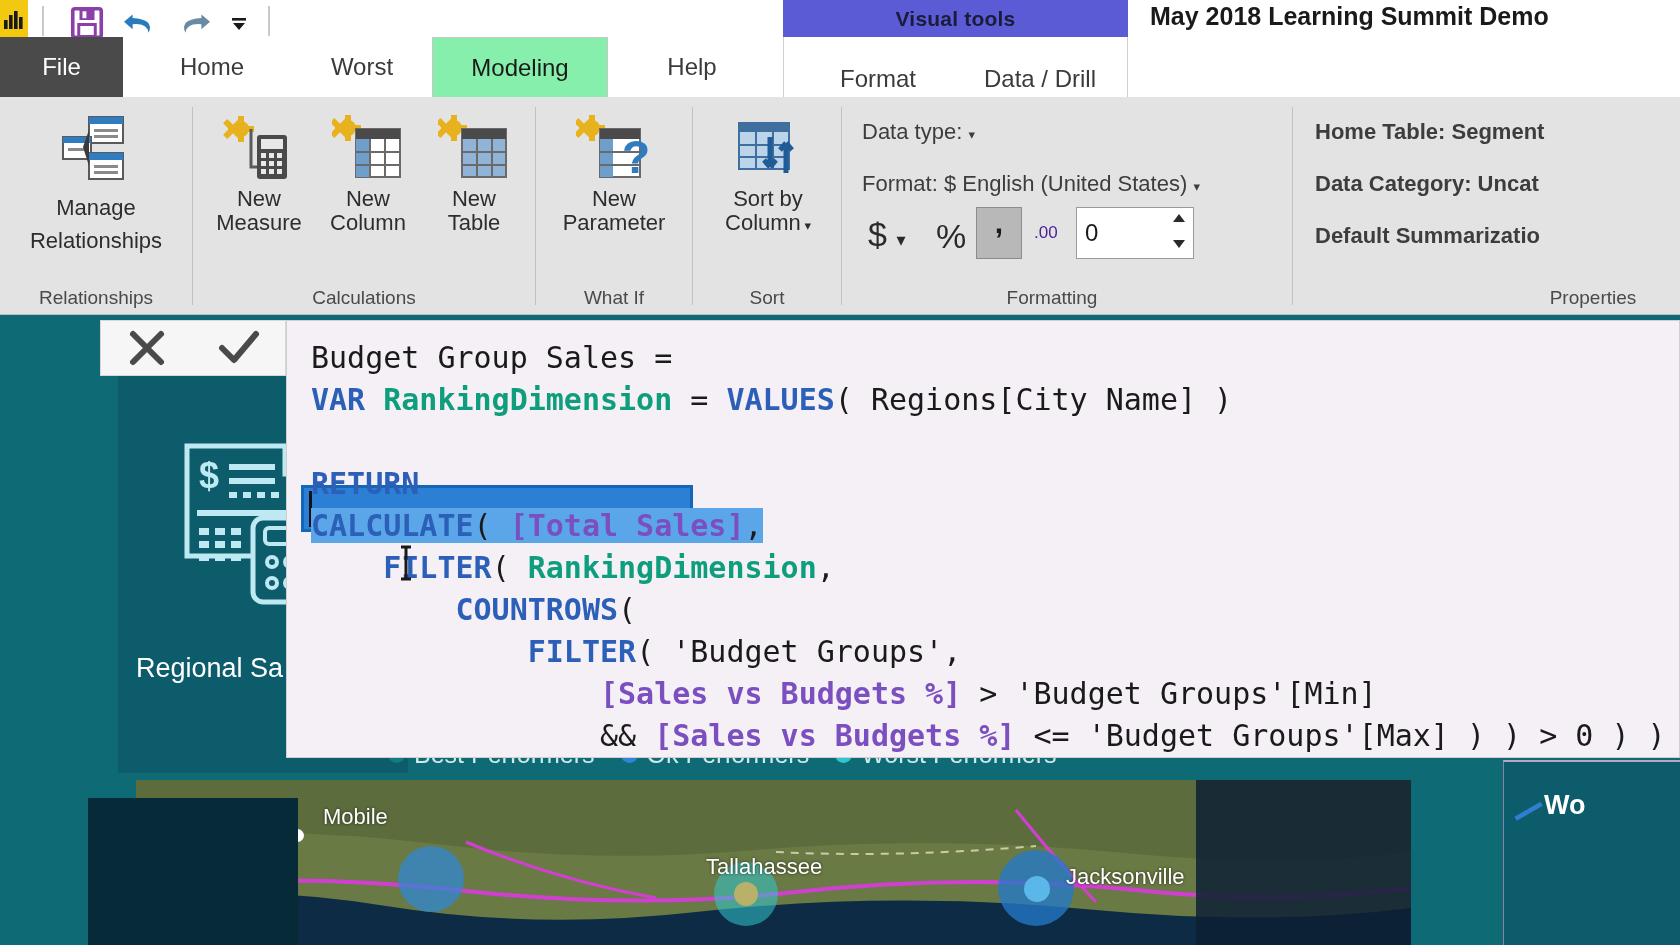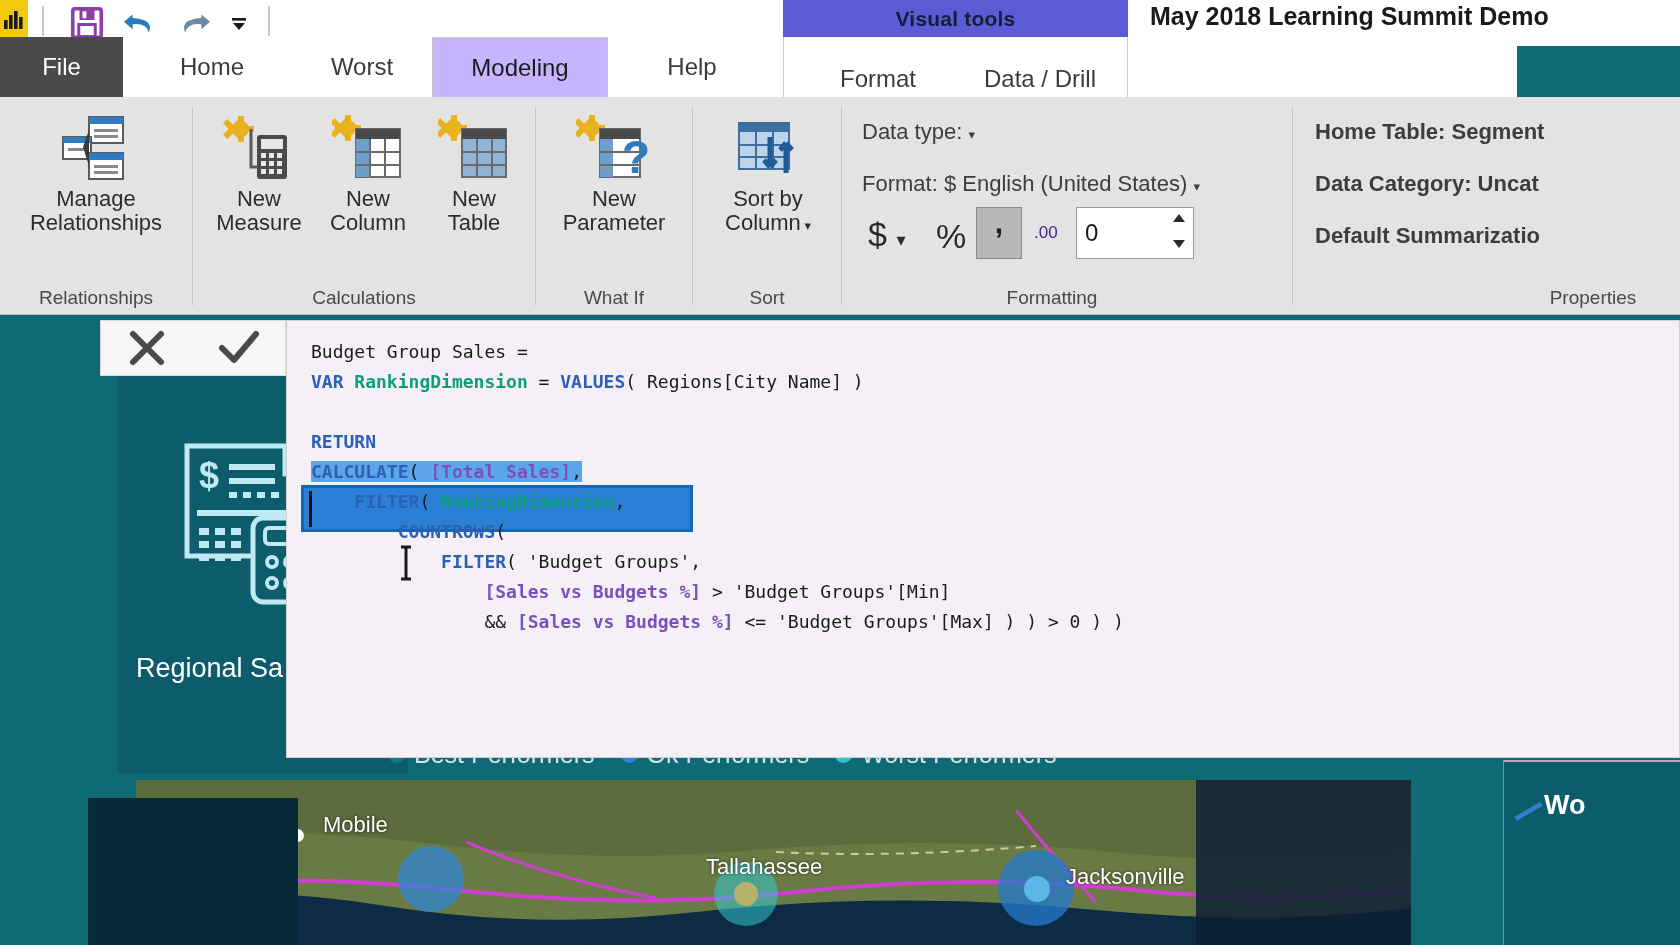--- a/index.html
+++ b/index.html
@@ -34,34 +34,34 @@
     color: #1b1b3a; font-size: 21px; font-weight: bold; letter-spacing: .2px;
   }
   .doc-title {
     position: absolute; left: 1150px; top: 2px;
     font-size: 25px; font-weight: bold; color: #1a1a1a;
     white-space: nowrap;
   }
 
   
   .tabstrip {
-    position: absolute; left: 0; top: 37px; width: 1517px; height: 60px;
+    position: absolute; left: 0; top: 37px; width: 1680px; height: 60px;
     background: #ffffff;
     padding-left: 37px;
   }
   .tab {
     position: absolute; top: 0; height: 60px;
     display: flex; align-items: center; justify-content: center;
     font-size: 24px; color: #3b3b3b; white-space: nowrap;
   }
   .tab.file {
     background: #4a4a4a; color: #ffffff; left: 0px; width: 123px;
   }
   .tab.active {
-    background: #c4b5fd; border-left: 1px solid #c6c6c6; border-right: 1px solid #c6c6c6;
+    background: #86efac; border-left: 1px solid #c6c6c6; border-right: 1px solid #c6c6c6;
     border-top: 1px solid #c6c6c6;
     color: #1a1a1a;
   }
   .ctx-subtabs {
     position: absolute; left: 783px; top: 37px; width: 345px; height: 60px;
     background: #ffffff; border-left: 1px solid #d0d0d0; border-right: 1px solid #d0d0d0;
   }
   .ctx-subtab {
     position: absolute; top: 12px; height: 60px; display:flex; align-items:center; justify-content:center;
     font-size: 24px; color: #3b3b3b; white-space: nowrap;
@@ -170,21 +170,21 @@
 
   .fx-bar {
     position: absolute; left: 286px; top: 320px; width: 1394px; height: 438px;
     background: #f4f0f5;
     border: 1px solid #cfcfcf;
     overflow: hidden;
   }
   .code {
     position: absolute; left: 24px; top: 16px;
     font-family: "DejaVu Sans Mono", "Liberation Mono", monospace;
-    font-size: 18px; line-height: 30px; white-space: pre;
+    font-size: 30px; line-height: 42px; white-space: pre;
     color: #1a1a1a;
   }
   .code .kw   { color: #2b5fb8; font-weight: bold; }
   .code .var  { color: #0e9e7e; font-weight: bold; }
   .code .meas { color: #7b4fc0; font-weight: bold; }
   .code .fn   { color: #2b5fb8; font-weight: bold; }
   .code .plain{ color: #1a1a1a; }
   .sel-line {
     position: absolute; left: 14px; top: 164px; width: 392px; height: 47px;
     background: #2b7fd4; border: 3px solid #1466b8;
@@ -267,21 +267,21 @@
       <span>Format</span>
     </div>
     <div class="ctx-subtab" style="left:168px; width:176px;">
       <span>Data / Drill</span>
     </div>
   </div>
 
   <div class="ribbon">
 
     <div class="ribbon-group" style="left:0px; width:192px;">
-      <div class="big-btn" style="left:16px; width:160px;">
+      <div class="big-btn" style="left:16px; width:160px;gap:9px;">
         <div class="icon">
           <svg width="74" height="68" viewBox="0 0 74 68">
             <rect x="30" y="2" width="34" height="26" fill="#fff" stroke="#5a5a5a" stroke-width="2"></rect>
             <rect x="30" y="2" width="34" height="7" fill="#2f7cc0"></rect>
             <rect x="35" y="14" width="24" height="3" fill="#8a8a8a"></rect>
             <rect x="35" y="20" width="24" height="3" fill="#8a8a8a"></rect>
             <rect x="4" y="22" width="28" height="22" fill="#fff" stroke="#5a5a5a" stroke-width="2"></rect>
             <rect x="4" y="22" width="28" height="6" fill="#2f7cc0"></rect>
             <rect x="9" y="33" width="18" height="3" fill="#8a8a8a"></rect>
             <rect x="30" y="38" width="34" height="26" fill="#fff" stroke="#5a5a5a" stroke-width="2"></rect>
@@ -543,21 +543,21 @@
         <rect x="1060" y="0" width="215" height="175" fill="#0d2034" opacity="0.85"></rect>
       </svg>
       <div class="bubble" style="left:262px; top:66px; width:66px; height:66px; background:rgba(47,134,216,.72);"></div>
       <div class="bubble" style="left:578px; top:82px; width:64px; height:64px; background:rgba(49,198,207,.55);"></div>
       <div class="bubble" style="left:598px; top:102px; width:24px; height:24px; background:#b8b16a;"></div>
       <div class="bubble" style="left:862px; top:70px; width:76px; height:76px; background:rgba(36,120,200,.78);"></div>
       <div class="bubble" style="left:888px; top:96px; width:26px; height:26px; background:#5ab7e8;"></div>
       <div class="map-pin" style="left:155px; top:49px;"></div>
       <div class="map-pin" style="left:42px; top:108px;"></div>
 
-      <div class="map-label" style="left:187px; top:32px;">Mobile</div>
+      <div class="map-label" style="left:187px; top:24px;">Mobile</div>
       <div class="map-label" style="left:570px; top:74px;">Tallahassee</div>
       <div class="map-label" style="left:930px; top:84px;">Jacksonville</div>
       <div class="map-label" style="left:-6px; top:82px;">port</div>
     </div>
 
     <div class="dark-block"></div>
 
     <div class="right-panel">
       <div class="right-panel-sub">▬▬</div>
       <div class="right-panel-title">Wo</div>

